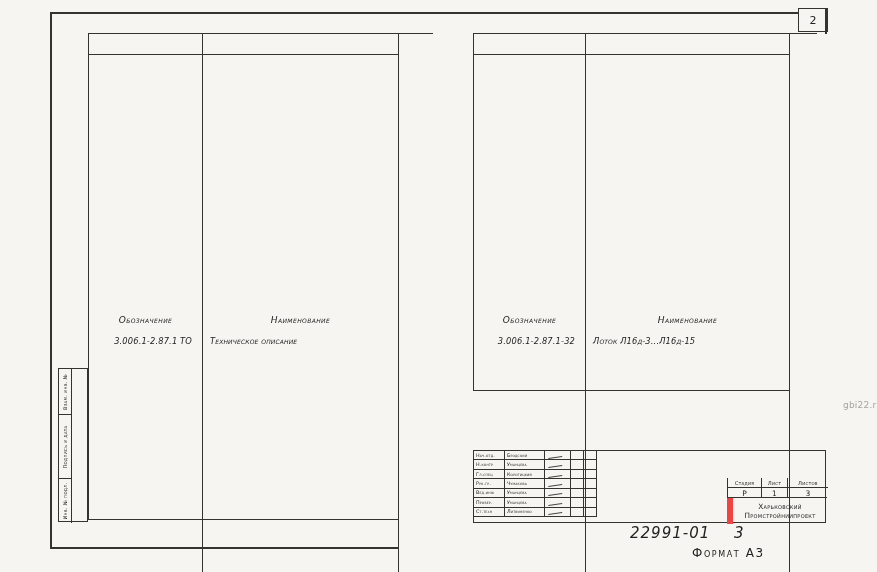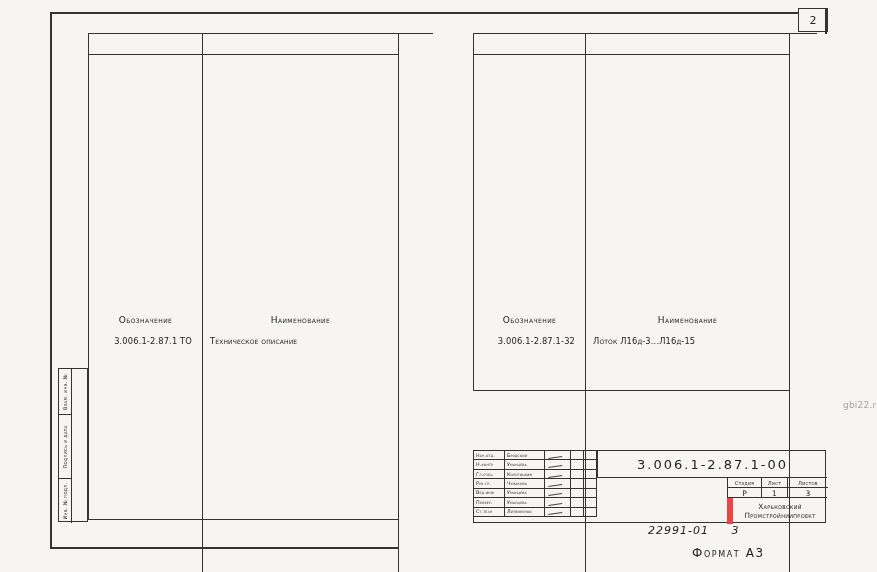--- a/index.html
+++ b/index.html
@@ -26,21 +26,21 @@
     position:absolute;left:50%;top:50%;transform:translate(-50%,-50%) rotate(-90deg);
     white-space:nowrap;font-size:5px;letter-spacing:.3px;font-variant:small-caps;
   }
   .stamp .c1{top:0;height:46px;border-bottom:1px solid #35332f;}
   .stamp .c2{top:46px;height:64px;border-bottom:1px solid #35332f;}
   .stamp .c3{top:110px;height:44px;}
 
   
   .ctable{
     position:absolute;border:1.8px solid #35332f;box-sizing:border-box;
-    display:flex;flex-direction:column;background:transparent;
+    display:flex;flex-direction:column;background:transparent;font-style:italic;
   }
   .thead{display:grid;grid-template-columns:var(--cols);height:20px;border-bottom:1.8px solid #35332f;flex:none;}
   .th{display:flex;align-items:center;justify-content:center;font-size:9px;font-variant:small-caps;letter-spacing:.4px;}
   .th.code,.th.name{border-right:1px solid #35332f;}
   .tbody{display:flex;flex-direction:column;flex:1;}
   .tr{flex:1;display:grid;grid-template-columns:var(--cols);}
   .tr:not(:last-child){border-bottom:1px solid #35332f;}
   .td{display:flex;align-items:center;font-size:8.3px;font-variant:small-caps;letter-spacing:.15px;overflow:hidden;white-space:nowrap;}
   .td.code{justify-content:flex-end;padding-right:10px;border-right:1px solid #35332f;}
   .td.name{padding-left:7px;border-right:1px solid #35332f;}
@@ -66,21 +66,21 @@
   .stagegrid>div{border-right:1px solid #35332f;border-bottom:1px solid #35332f;display:flex;align-items:center;justify-content:center;
     font-variant:small-caps;overflow:hidden;}
   .stagegrid>div:nth-child(3n){border-right:none;}
   .stagegrid>div:nth-child(n+4){border-bottom:none;}
   .stagegrid .lbl{font-size:5.2px;letter-spacing:.3px;}
   .stagegrid .val{font-size:7.5px;}
   .orgbox{left:253px;top:47px;width:100px;height:26px;border-left:6px solid #ef4444;
     display:flex;align-items:center;justify-content:center;text-align:center;
     font-size:7.3px;font-variant:small-caps;letter-spacing:.3px;line-height:9px;padding:0 4px;}
 
-  .footer-code{position:absolute;left:648px;top:524px;font-style:italic;font-size:11px;letter-spacing:1px;}
+  .footer-code{position:absolute;left:630px;top:524px;font-style:italic;font-size:15px;letter-spacing:1px;}
   .footer-code .num2{margin-left:18px;}
   .format-label{position:absolute;left:692px;top:538px;font-size:12px;font-variant:small-caps;letter-spacing:1.6px;margin-top:8px;}
   .watermark{position:absolute;left:843px;top:400px;font-size:9px;color:#a6a4a0;letter-spacing:.2px;}
 </style>
 </head>
 <body>
 
 <div class="page">
 
   <div class="hline" style="left:50px;top:12px;width:748px;"></div>
@@ -204,21 +204,20 @@
         <div class="sigrow">
           <div class="role">Ст.техн</div>
           <div class="sname">Литвиненко</div>
           <div>
             <span class="sig-mark"></span>
           </div>
           <div></div>
           <div></div>
         </div>
       </div>
-    <div class="tb-abs docnum">3.006.1-2.87.1-00</div>
     <div class="tb-abs stagegrid">
       <div class="lbl">Стадия</div>
       <div class="lbl">Лист</div>
       <div class="lbl">Листов</div>
       <div class="val">Р</div>
       <div class="val">1</div>
       <div class="val">3</div>
     </div>
     <div class="tb-abs orgbox">Харьковский Промстройниипроект</div>
   </div>

